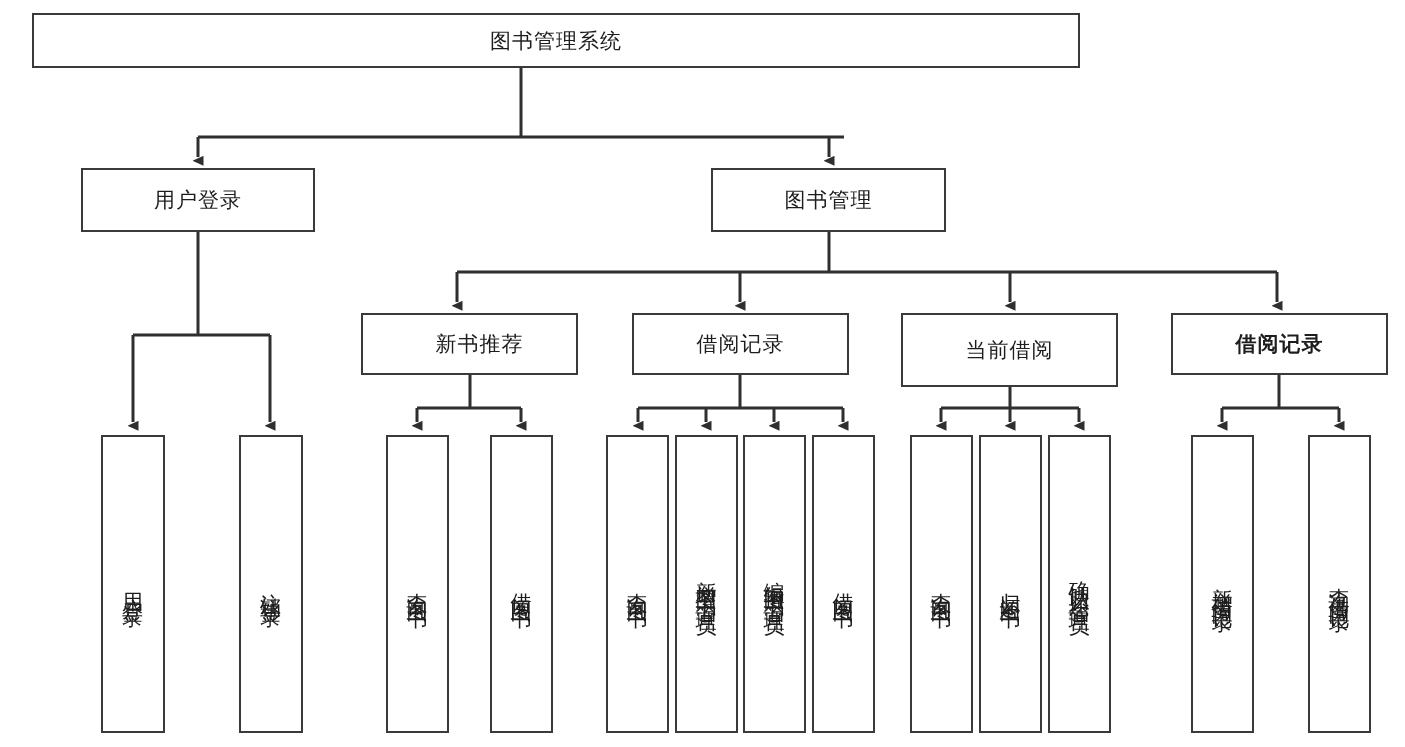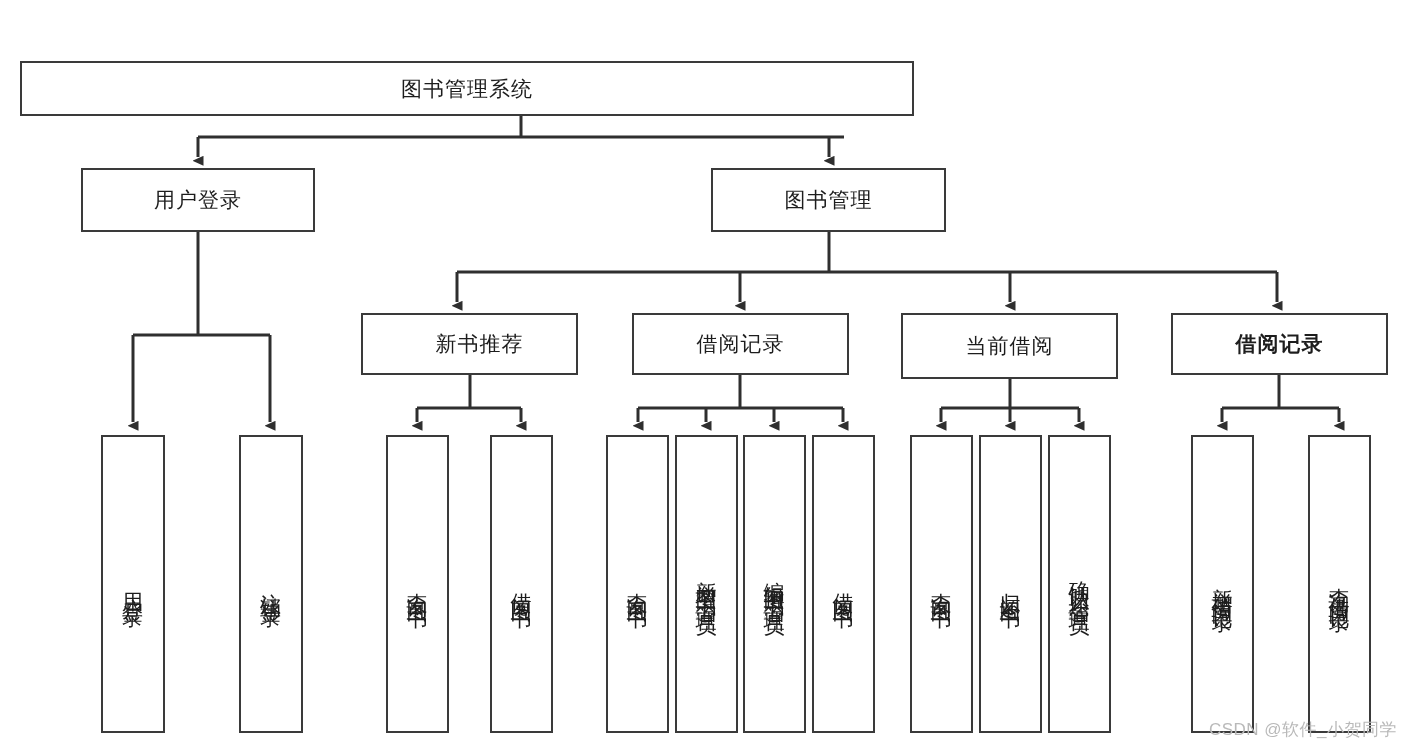--- a/index.html
+++ b/index.html
@@ -110,41 +110,41 @@
       <path d="M1010,408 L1010,422" marker-end="url(#arrow)"></path>
       <path d="M1079,408 L1079,422" marker-end="url(#arrow)"></path>
 
       <path d="M1279,375 L1279,408"></path>
       <path d="M1222,408 L1339,408"></path>
       <path d="M1222,408 L1222,422" marker-end="url(#arrow)"></path>
       <path d="M1339,408 L1339,422" marker-end="url(#arrow)"></path>
     </g>
   </svg>
 
-  <div class="node horiz" style="left:20px; top:13px; width:894px; height:55px;margin-top:48px;">
+  <div class="node horiz" style="left:32px; top:13px; width:1048px; height:55px;">
     <span>图书管理系统</span>
   </div>
 
   <div class="node horiz" style="left:81px; top:168px; width:234px; height:64px;">
     <span>用户登录</span>
   </div>
 
   <div class="node horiz" style="left:711px; top:168px; width:235px; height:64px;font-family:Liberation Mono, monospace;">
     <span>图书管理</span>
   </div>
 
   <div class="node horiz" style="left:361px; top:313px; width:217px; height:62px;padding-left:20px;">
     <span>新书推荐</span>
   </div>
 
   <div class="node horiz" style="left:632px; top:313px; width:217px; height:62px;">
     <span>借阅记录</span>
   </div>
 
-  <div class="node horiz" style="left:901px; top:313px; width:217px; height:66px;">
+  <div class="node horiz" style="left:901px; top:313px; width:217px; height:74px;">
     <span>当前借阅</span>
   </div>
 
   <div class="node horiz" style="left:1171px; top:313px; width:217px; height:62px;font-weight:bold;">
     <span>借阅记录</span>
   </div>
 
   <div class="node vert" style="left:101px; top:435px; width:64px; height:298px;">
     <span>用户登录</span>
   </div>
@@ -190,15 +190,14 @@
   </div>
 
   <div class="node vert" style="left:1191px; top:435px; width:63px; height:298px;">
     <span>新增借阅记录</span>
   </div>
 
   <div class="node vert" style="left:1308px; top:435px; width:63px; height:298px;">
     <span>查询借阅记录</span>
   </div>
 
-  <div id="watermark">CSDN @软件_小贺同学</div>
 
 </div>
 
 </body></html>

